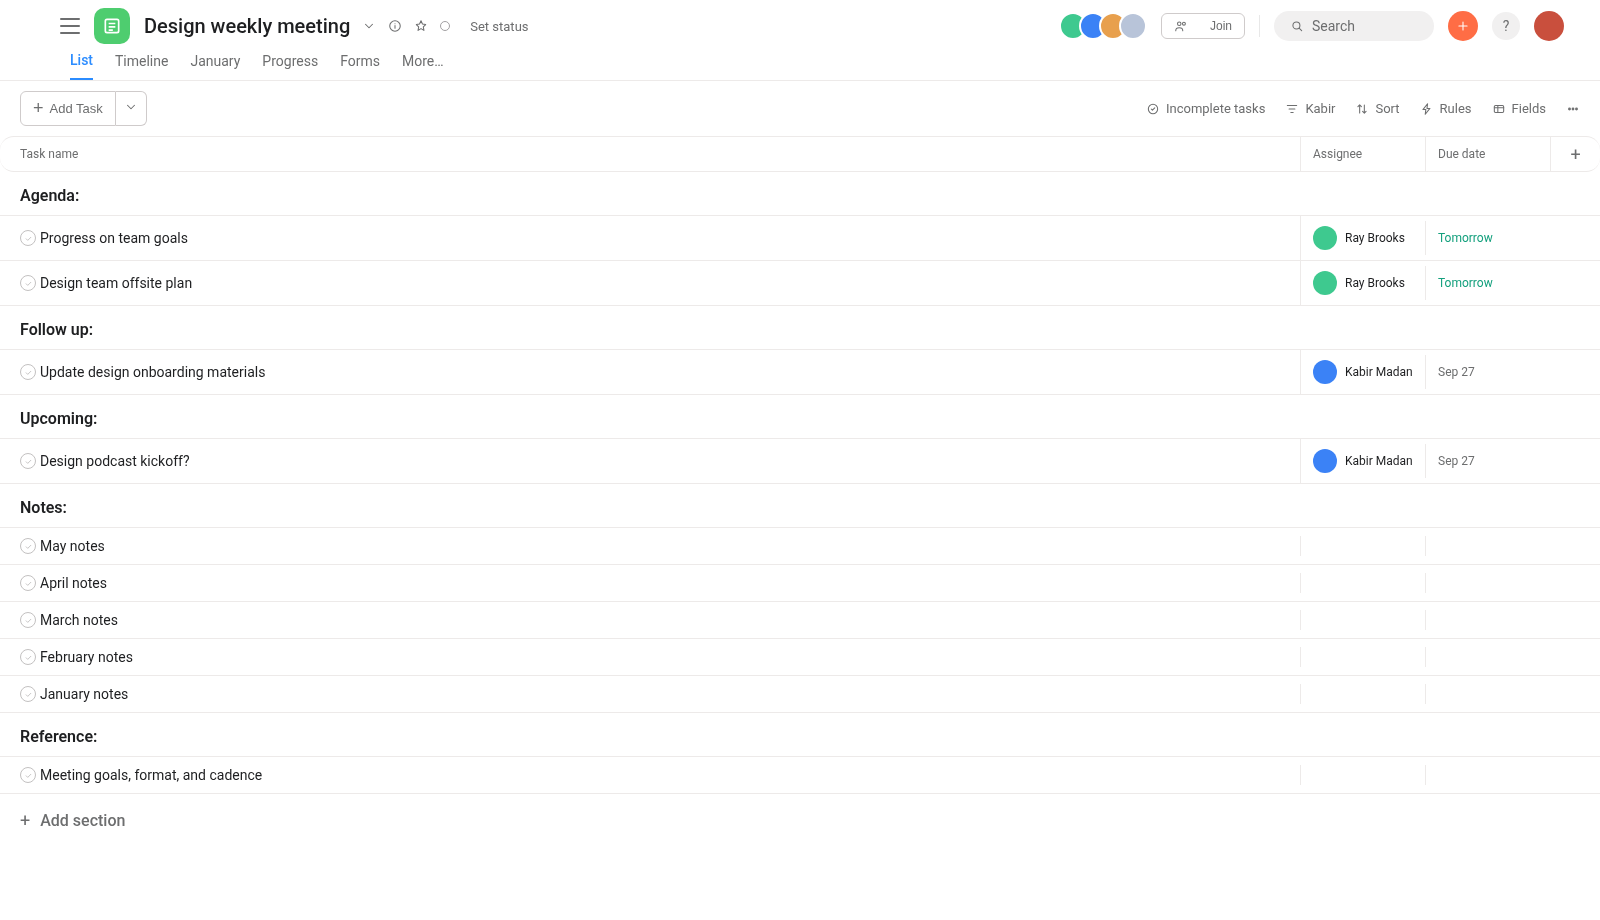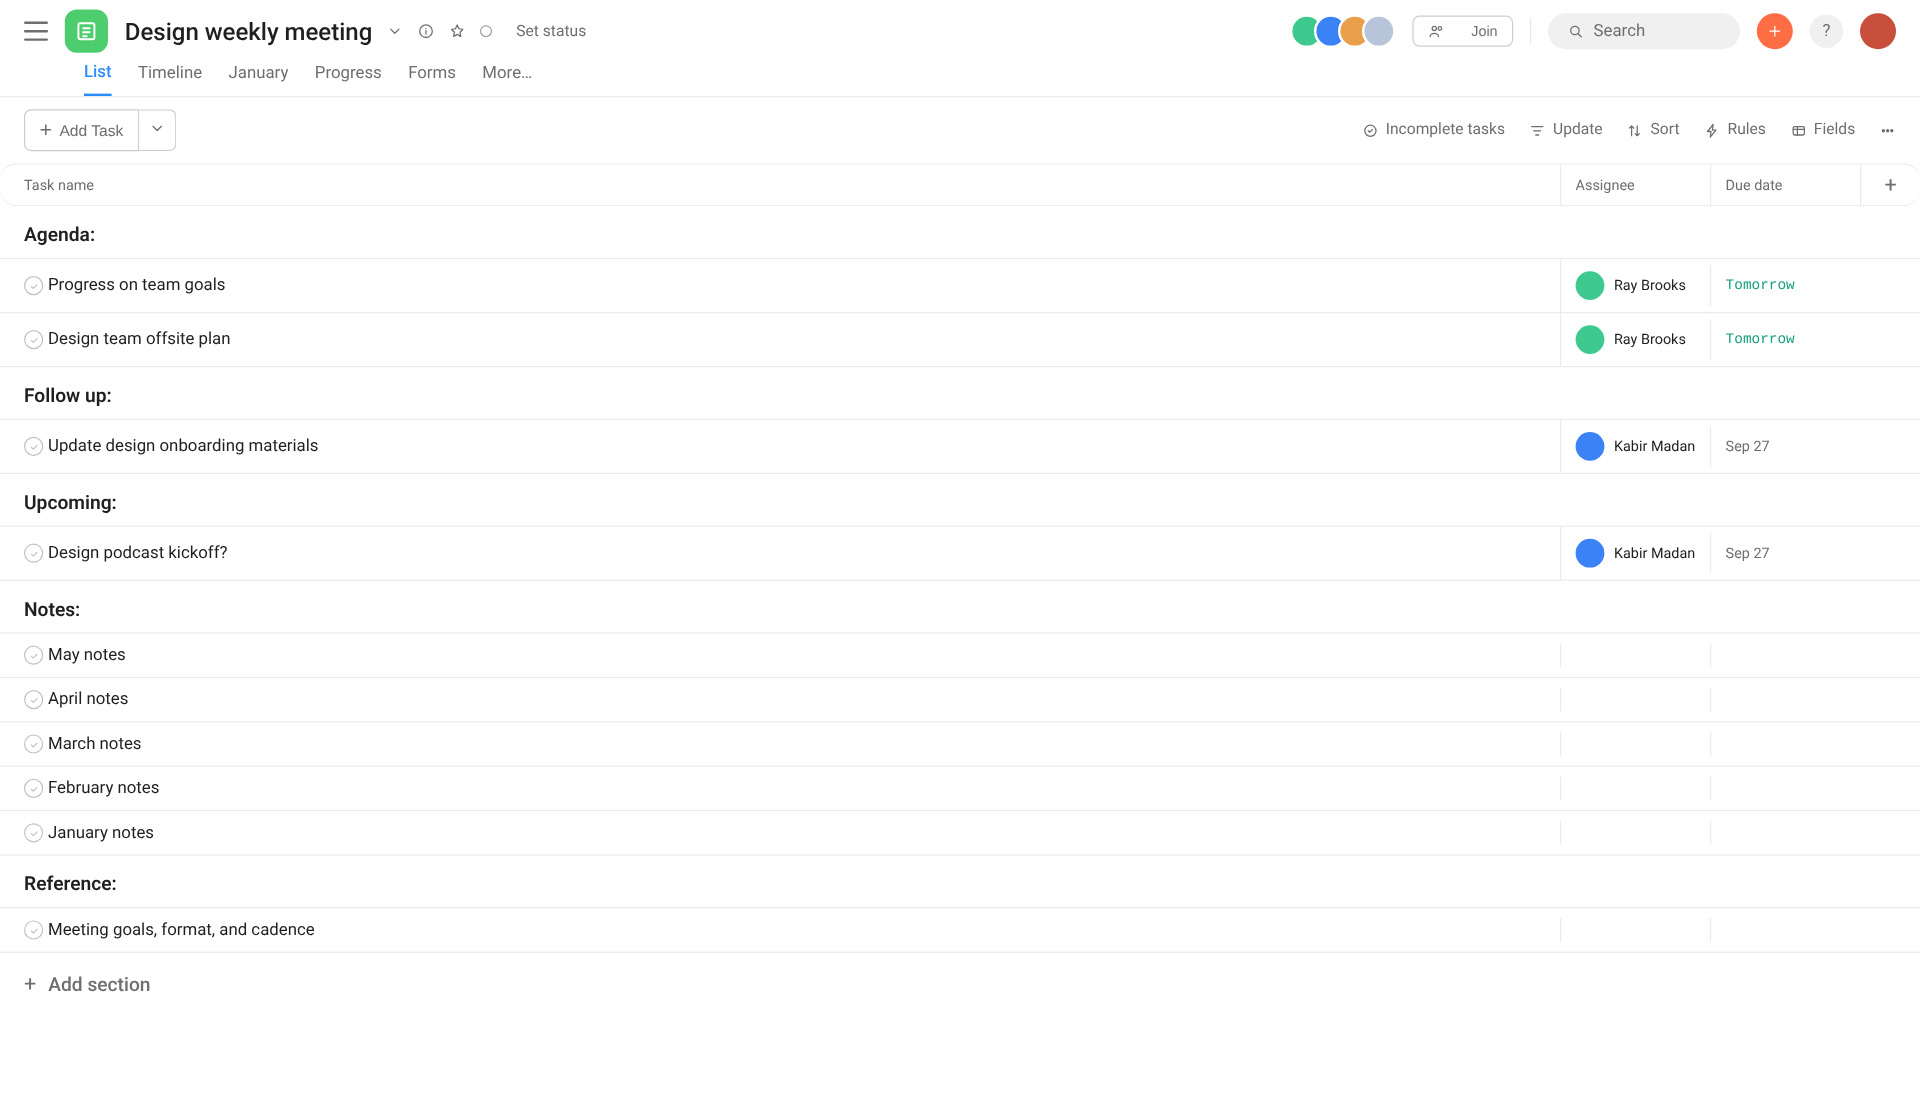--- a/index.html
+++ b/index.html
@@ -1,19 +1,19 @@
 <!DOCTYPE html>
 <html><head>
 <meta charset="utf-8">
 <style>
 * { box-sizing: border-box; margin: 0; padding: 0; }
 body { font-family: -apple-system, BlinkMacSystemFont, "Segoe UI", Roboto, Helvetica, Arial, sans-serif; font-size: 14px; color: #1e1f21; background: #fff; }
 
 
-.header { display: flex; align-items: center; padding: 8px 20px 0 20px; gap: 14px; }
+.header { display: flex; align-items: center; padding: 8px 36px 0 20px; gap: 14px; margin-left: 40px; }
 .hamburger { width: 20px; height: 16px; display: flex; flex-direction: column; justify-content: space-between; cursor: pointer; }
 .hamburger span { height: 2px; background: #6d6e6f; border-radius: 1px; }
 .project-icon { width: 36px; height: 36px; border-radius: 10px; background: #4ecd6f; display: flex; align-items: center; justify-content: center; }
 .project-icon svg { width: 20px; height: 20px; stroke: #fff; fill: none; stroke-width: 2; }
 .title-area { display: flex; align-items: center; gap: 12px; }
 .page-title { font-size: 20px; font-weight: 500; color: #1e1f21; }
 .icon-btn { color: #6d6e6f; cursor: pointer; display: flex; align-items: center; }
 .icon-btn svg { width: 16px; height: 16px; }
 .set-status { display: flex; align-items: center; gap: 20px; color: #6d6e6f; font-size: 13px; cursor: pointer; }
 .status-dot { width: 10px; height: 10px; border-radius: 50%; border: 1.5px solid #a2a0a2; }
@@ -50,21 +50,21 @@
 
 .section-header { font-size:16px; font-weight:600; padding: 14px 20px 10px 20px; }
 .row { display:flex; border-bottom:1px solid #edeae9; align-items:center; min-height:36px; }
 .row:first-of-type { border-top:1px solid #edeae9; }
 .row .col-task { display:flex; align-items:center; gap:4px; font-size:14px; color:#1e1f21; }
 .check { width:16px; height:16px; border-radius:50%; border:1.5px solid #c3c1c1; display:flex; align-items:center; justify-content:center; flex-shrink:0; }
 .check svg { width:9px; height:9px; stroke:#c3c1c1; fill:none; stroke-width:2.5; }
 .row .col-assignee { display:flex; align-items:center; gap:8px; font-size:12px; color:#1e1f21; }
 .row .col-assignee .avatar { width:24px; height:24px; font-size:10px; }
 .row .col-due { font-size:12px; }
-.due-green { color:#14a07d;font-family:Liberation Mono, monospace; }
+.due-green { color:#14a07d; }
 .due-gray { color:#6d6e6f; }
 
 .add-section { padding: 16px 20px 30px 20px; display:flex; align-items:center; gap:10px; color:#6d6e6f; font-size:16px; font-weight:500; cursor:pointer; }
 .plus { font-size:18px; font-weight:400; }
 
 svg.ic { width:14px; height:14px; stroke:currentColor; fill:none; stroke-width:1.8; stroke-linecap:round; stroke-linejoin:round; }
 </style>
 </head>
 <body>
 
@@ -163,21 +163,21 @@
       <svg class="ic" viewBox="0 0 24 24">
           <circle cx="12" cy="12" r="8"></circle>
           <path d="M9 12l2 2 4-4"></path>
         </svg>
       <span>Incomplete tasks</span>
     </div>
     <div class="tb-item">
       <svg class="ic" viewBox="0 0 24 24">
           <path d="M4 6h16M7 12h10M10 18h4"></path>
         </svg>
-      <span>Update</span>
+      <span>Kabir</span>
     </div>
     <div class="tb-item">
       <svg class="ic" viewBox="0 0 24 24">
           <path d="M8 5v14M8 5l-3 3M8 5l3 3M16 19V5M16 19l3-3M16 19l-3-3"></path>
         </svg>
       <span>Sort</span>
     </div>
     <div class="tb-item">
       <svg class="ic" viewBox="0 0 24 24">
           <path d="M13 3L5 13h5l-1 8 8-10h-5z"></path>

